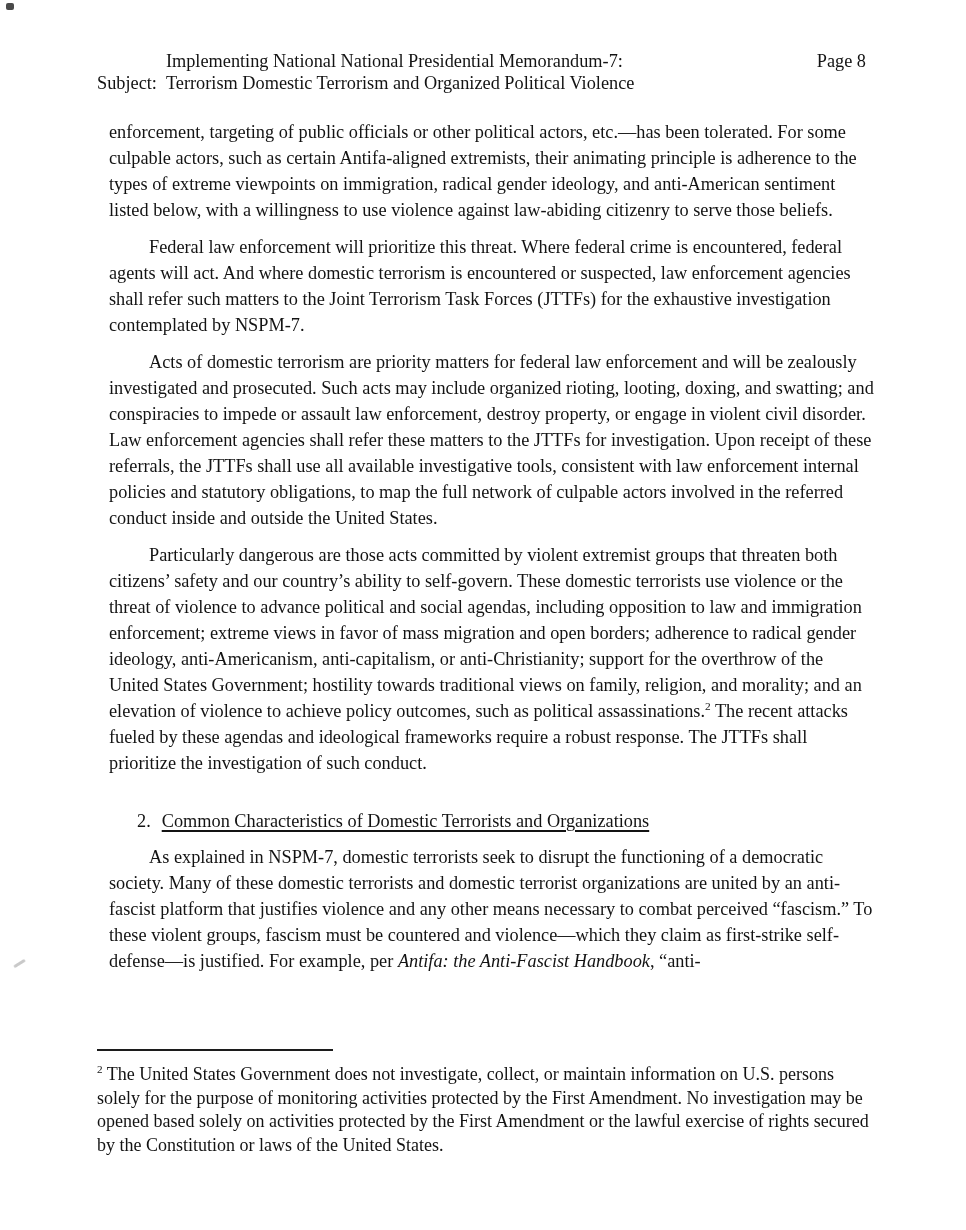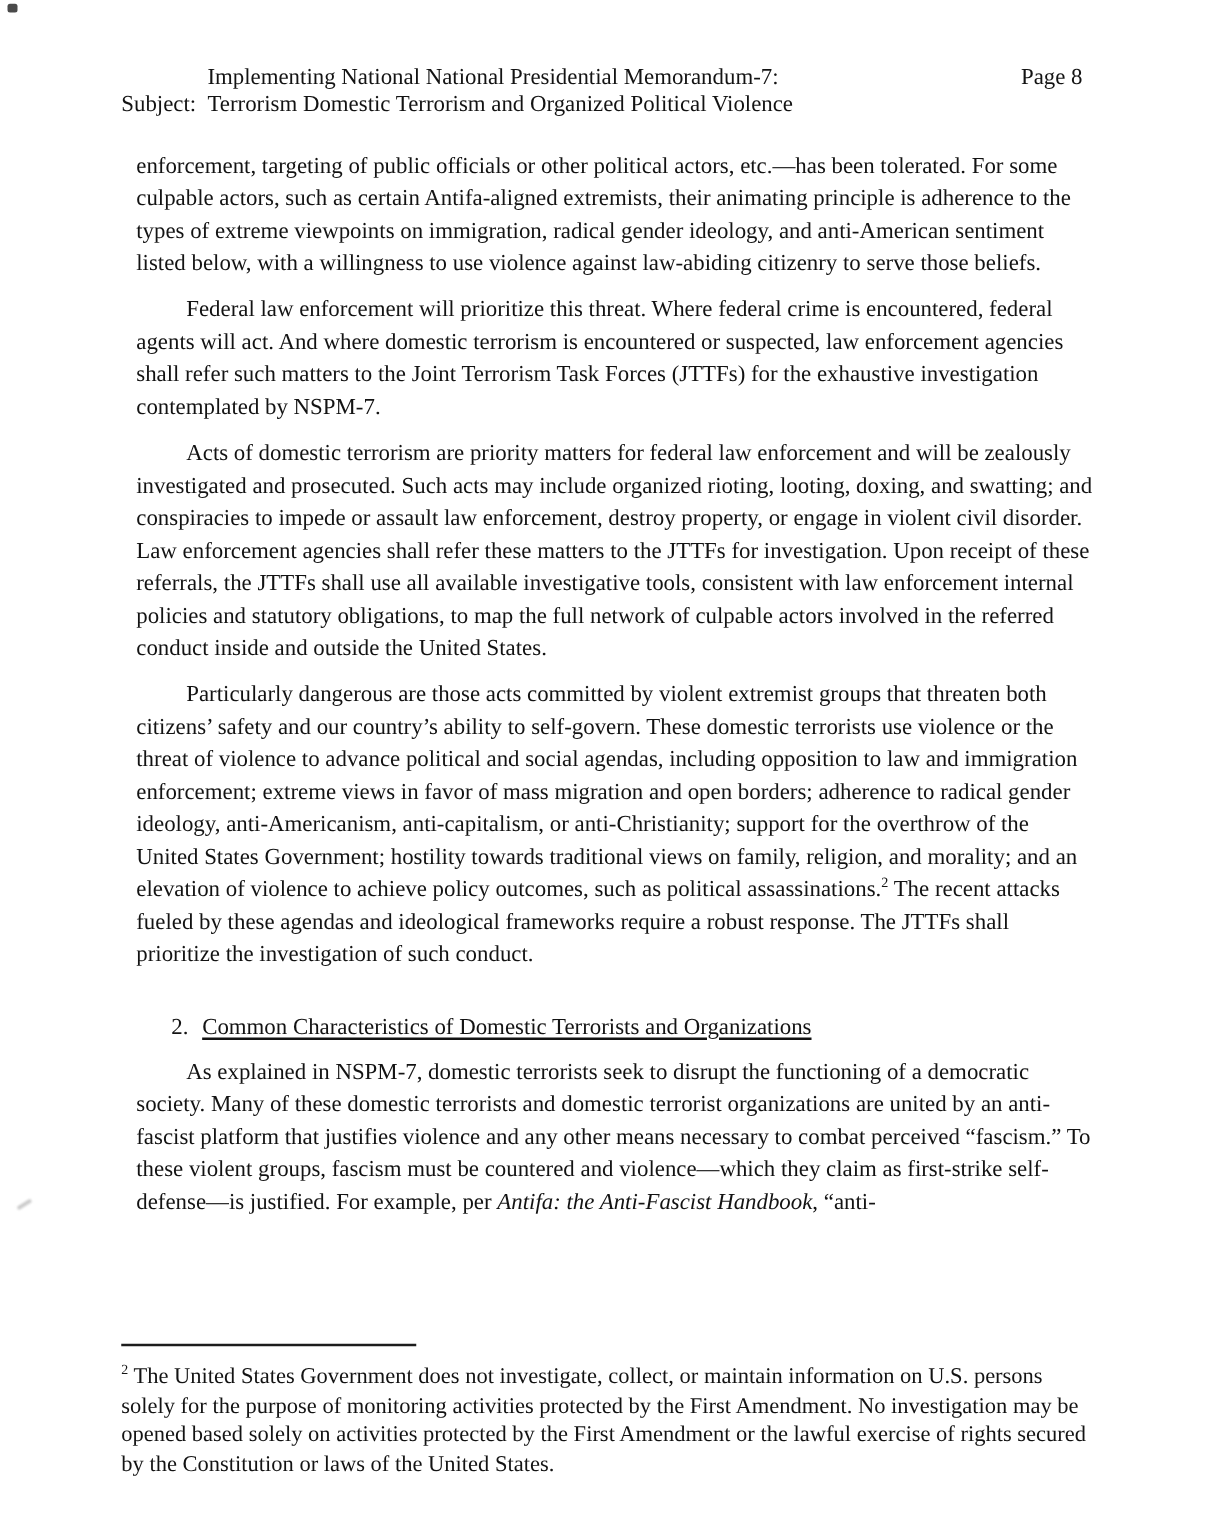--- a/index.html
+++ b/index.html
@@ -58,21 +58,21 @@
   }
   .h-num { margin-right: 11px; }
   .h-title {
     text-decoration: underline;
     text-decoration-thickness: 1.5px;
     text-underline-offset: 3px;
   }
   
   .footnote {
     position: absolute;
-    top: 1075px;
+    top: 1049px;
     left: 97px;
     width: 782px;
     font-size: 18px;
     line-height: 23.5px;
   }
   .footnote-rule {
     width: 236px;
     height: 0;
     border-top: 2.5px solid #1c1c1c;
     margin-bottom: 12px;

